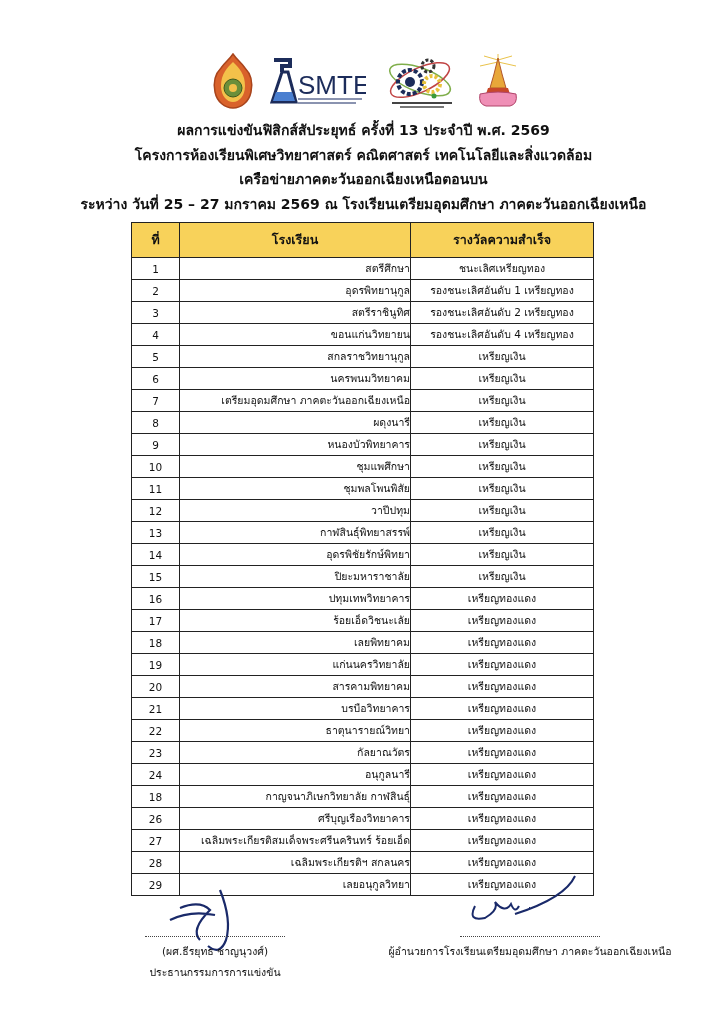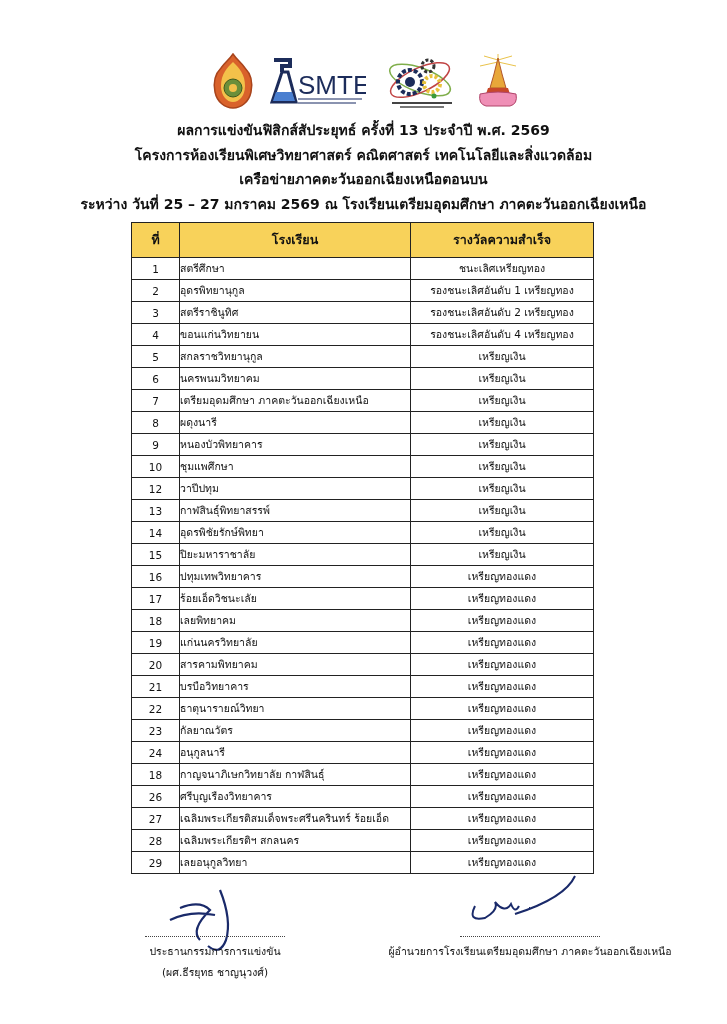--- a/index.html
+++ b/index.html
@@ -15,21 +15,21 @@
   .titles div { font-weight: bold; font-size: 14px; line-height: 24.5px; letter-spacing: 0; white-space: nowrap; }
   table.results {
     position: absolute; top: 222px; left: 131px; width: 463px;
     border-collapse: collapse; font-size: 10.5px;
   }
   table.results th, table.results td { border: 1.3px solid #222; padding: 0; height: 21px; }
   table.results th {
     background: #f8d25a; font-weight: bold; font-size: 12.5px; height: 34px;
   }
   td.num { text-align: center; width: 47px; }
-  td.school { text-align: left; padding-left: 7px; width: 230px; margin-top: 32px; }
+  td.school { text-align: right; padding-left: 7px; width: 230px; margin-top: 32px; }
   td.award { text-align: center; margin-top: 21px; }
   .sign { position: absolute; text-align: center; font-size: 10.5px; }
   .sign .dots { border-bottom: 1.3px dotted #444; height: 30px; margin: 0 auto 4px auto; }
   .sign .line { line-height: 21px; white-space: nowrap; }
   .sig-stroke { position: absolute; }
 </style>
 </head>
 <body>
 
 <div class="logos">
@@ -140,20 +140,25 @@
         <td class="num">9</td>
         <td class="school">หนองบัวพิทยาคาร</td>
         <td class="award">เหรียญเงิน</td>
       </tr>
       <tr>
         <td class="num">10</td>
         <td class="school">ชุมแพศึกษา</td>
         <td class="award">เหรียญเงิน</td>
       </tr>
       <tr>
+        <td class="num">11</td>
+        <td class="school">ชุมพลโพนพิสัย</td>
+        <td class="award">เหรียญเงิน</td>
+      </tr>
+      <tr>
         <td class="num">12</td>
         <td class="school">วาปีปทุม</td>
         <td class="award">เหรียญเงิน</td>
       </tr>
       <tr>
         <td class="num">13</td>
         <td class="school">กาฬสินธุ์พิทยาสรรพ์</td>
         <td class="award">เหรียญเงิน</td>
       </tr>
       <tr>
@@ -241,19 +246,19 @@
 
 <svg class="sig-stroke" style="left:160px; top:880px;" width="100" height="80" viewBox="0 0 100 80">
   <path d="M10 40 Q30 30 55 35 M20 28 Q40 20 50 30 Q30 50 40 60 M60 10 Q72 40 66 60 Q60 76 48 66" fill="none" stroke="#1a2a6a" stroke-width="2.2"></path>
 </svg>
 <svg class="sig-stroke" style="left:455px; top:870px;" width="130" height="60" viewBox="0 0 130 60">
   <path d="M120 6 Q110 28 60 44 M20 36 Q12 52 30 48 Q44 40 40 32 Q50 44 56 34 Q60 44 64 36 M74 38 L75 38" fill="none" stroke="#1a2a6a" stroke-width="2"></path>
 </svg>
 
 <div class="sign" style="left:135px; top:906px; width:160px;">
   <div class="dots" style="width:140px;"></div>
+  <div class="line">(ผศ.ธีรยุทธ  ชาญนุวงศ์)</div>
   <div class="line">ประธานกรรมการการแข่งขัน</div>
-  <div class="line">(ผศ.ธีรยุทธ  ชาญนุวงศ์)</div>
 </div>
 <div class="sign" style="left:360px; top:906px; width:340px;">
   <div class="dots" style="width:140px;"></div>
   <div class="line">ผู้อำนวยการโรงเรียนเตรียมอุดมศึกษา ภาคตะวันออกเฉียงเหนือ</div>
 </div>
 
 </body></html>

